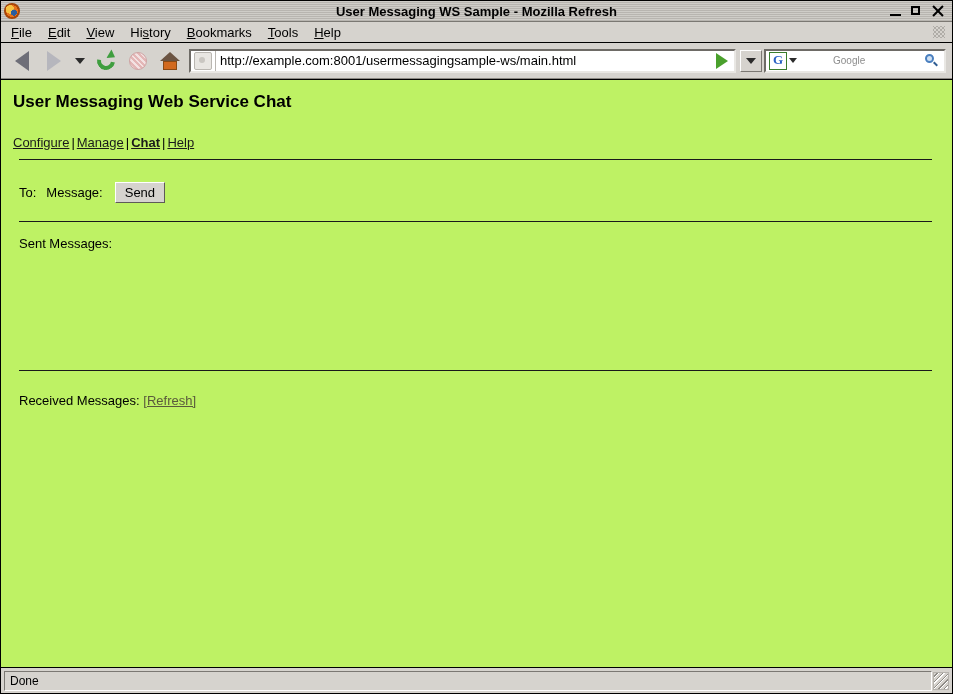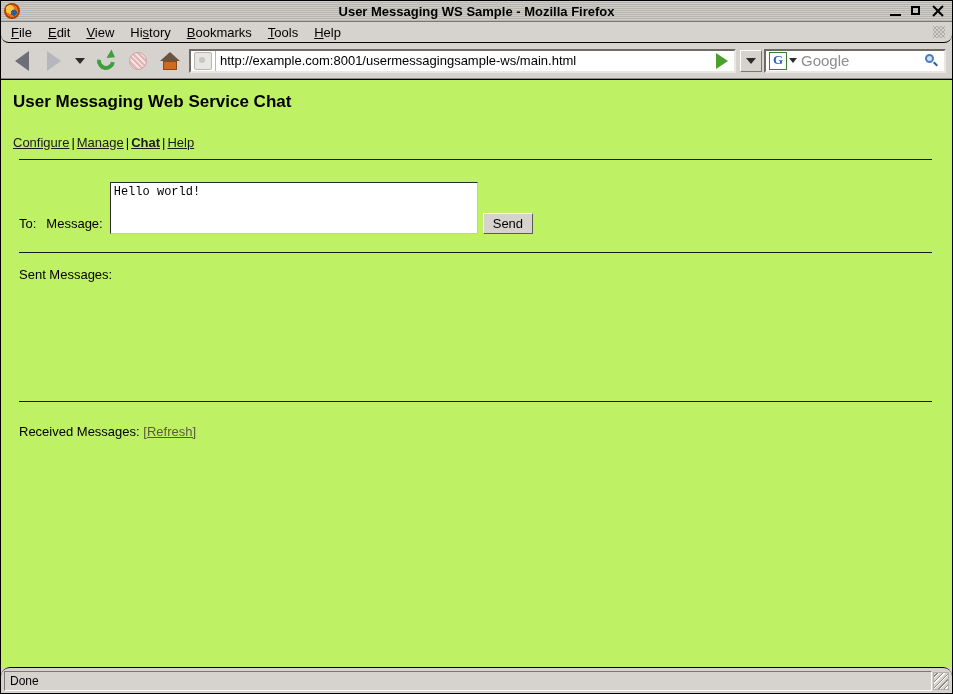--- a/index.html
+++ b/index.html
@@ -93,21 +93,20 @@
   
   .menubar {
     height: 21px;
     box-sizing: border-box;
     background: #d6d3ce;
     display: flex;
     align-items: center;
     padding: 0 2px;
     border-bottom: 1px solid #000;
     position: relative;
-    border-radius: 8px;
   }
   .menu-item {
     padding: 2px 8px;
     font-size: 13px;
     color: #000;
     cursor: default;
     white-space: nowrap;
   }
   .menu-item u { text-decoration: underline; }
   .menu-grip {
@@ -285,24 +284,25 @@
   .g-caret {
     width: 0; height: 0;
     border-left: 4px solid transparent;
     border-right: 4px solid transparent;
     border-top: 5px solid #2b2b2b;
     margin: 0 4px 0 2px;
     flex: 0 0 auto;
   }
   .search-placeholder {
     flex: 1 1 auto;
-    font-size: 15px;
+    font-size: 10px;
     color: #8d8d8d;
     white-space: nowrap;
     overflow: hidden;
+    margin-left: 32px;
   }
   .magnifier {
     width: 14px; height: 14px;
     margin-right: 5px;
     position: relative;
     flex: 0 0 auto;
   }
   .magnifier::before {
     content: "";
     position: absolute; left: 0; top: 0;
@@ -434,21 +434,20 @@
 
   
   .statusbar {
     height: 26px;
     box-sizing: border-box;
     background: #d6d3ce;
     border-top: 1px solid #000;
     display: flex;
     align-items: center;
     padding: 2px 3px;
-    border-radius: 9px;
   }
   .status-field {
     flex: 1 1 auto;
     height: 20px;
     box-sizing: border-box;
     border: 1px solid;
     border-color: #7b7873 #ffffff #ffffff #7b7873;
     background: #d6d3ce;
     font-size: 12px;
     color: #000;
@@ -471,21 +470,21 @@
   }
 </style>
 </head>
 <body>
 
 <div class="window">
 
   <div class="titlebar">
     <div class="ff-logo"></div>
     <div class="title-stripes"></div>
-    <div class="title-text">User Messaging WS Sample - Mozilla Firefox</div>
+    <div class="title-text">User Messaging WS Sample - Mozilla Refresh</div>
     <div class="win-buttons">
       <div class="win-btn win-min"></div>
       <div class="win-btn win-max"></div>
       <div class="win-btn win-close"></div>
     </div>
   </div>
 
   <div class="menubar">
     <div class="menu-item">
       <span></span><u>F</u><span>ile</span>
@@ -555,21 +554,20 @@
 
       <div class="navlinks">
         <a>Configure</a><span class="sep">|</span><a>Manage</a><span class="sep">|</span><a class="current">Chat</a><span class="sep">|</span><a>Help</a>
       </div>
 
       <hr class="rule">
 
       <div class="form-row">
         <span class="lbl to">To:</span>
         <span class="lbl msg">Message:</span>
-        <textarea class="msg-input" style="">Hello world!</textarea>
         <button class="send-btn">Send</button>
       </div>
 
       <hr class="rule" style="margin-top:18px">
 
       <div class="sent-label">Sent Messages:</div>
       <div class="sent-area"></div>
 
       <hr class="rule">
 

